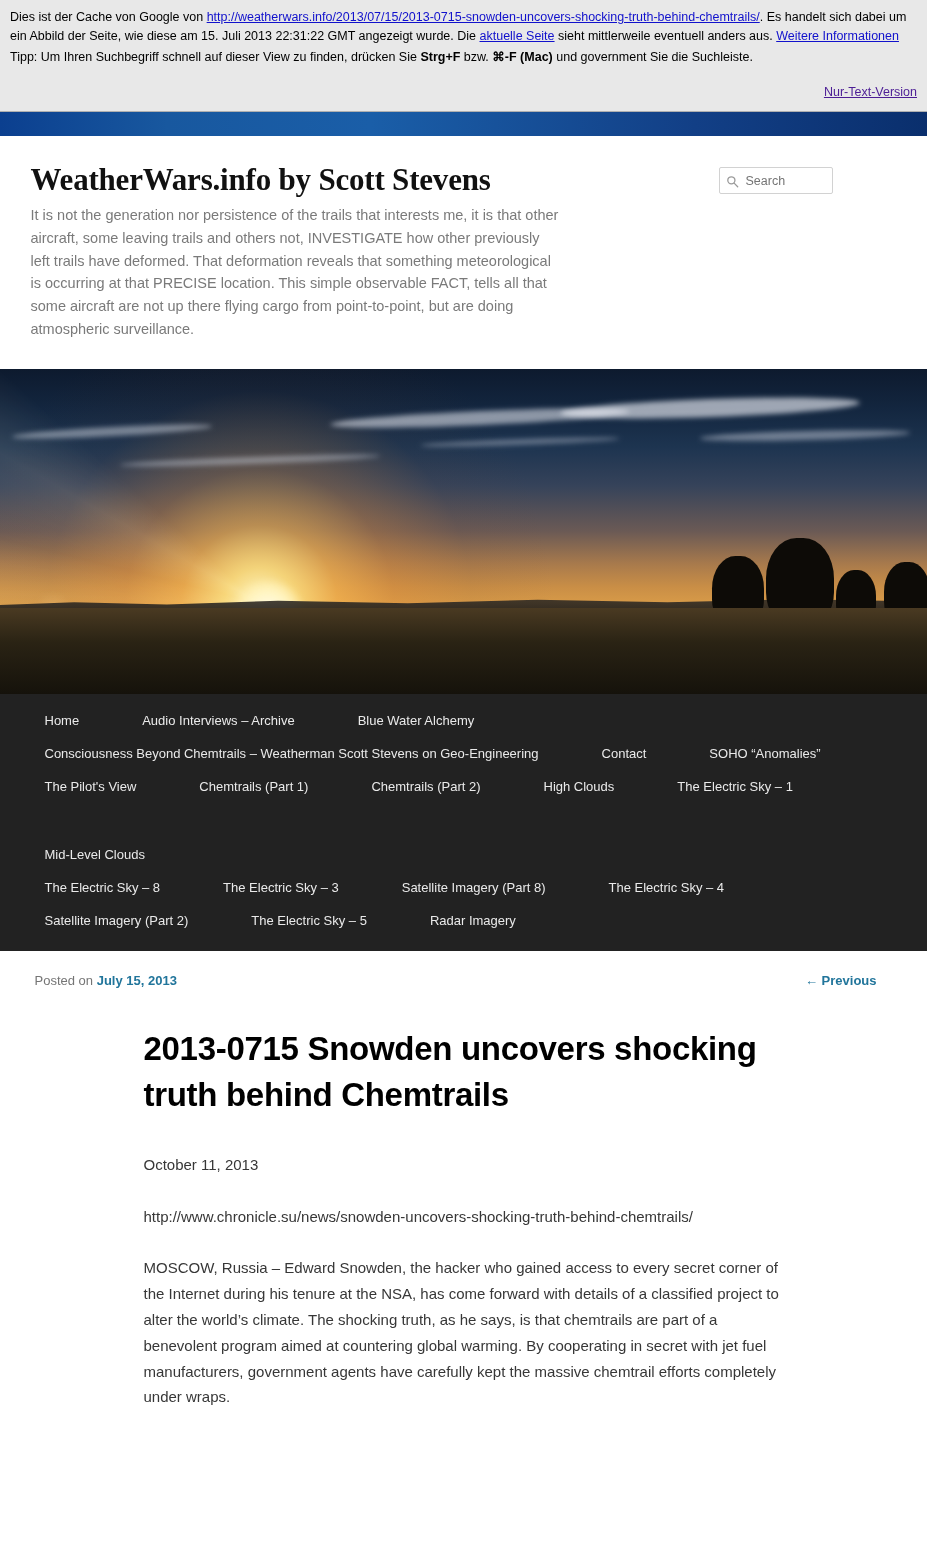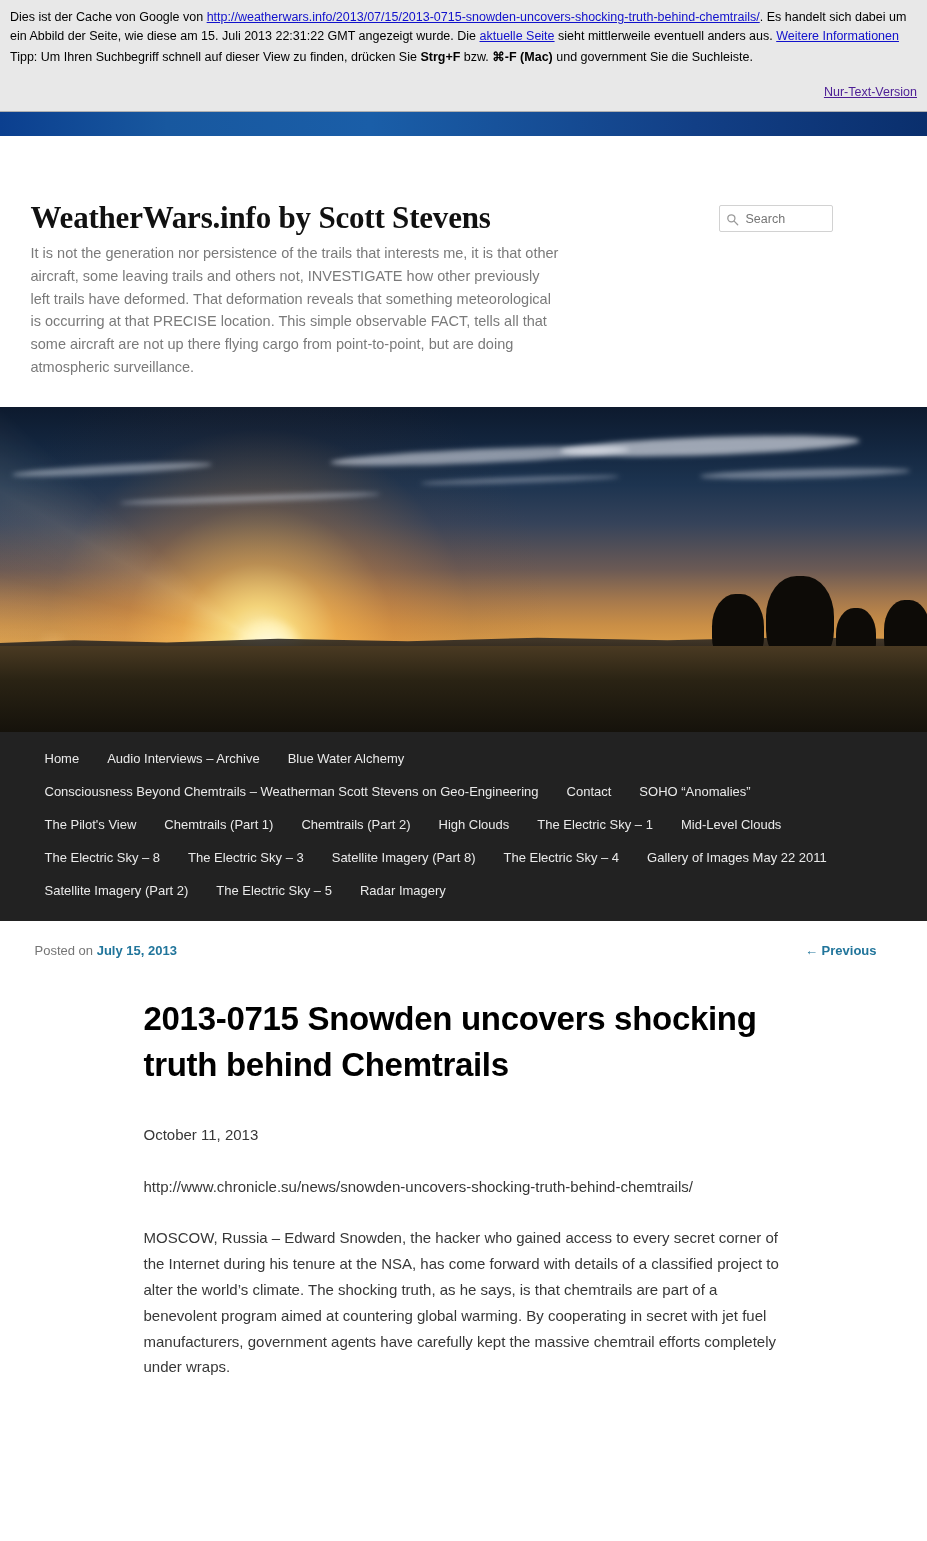--- a/index.html
+++ b/index.html
@@ -33,21 +33,21 @@
   .kbd-b { font-weight: bold; }
 
   
   .blue-bar {
     height: 24px;
     background: linear-gradient(to right, #0b3f8f 0%, #18589f 18%, #1a5ea8 40%, #123f86 75%, #0a2f6d 100%);
   }
 
   
   .site-header {
-    padding: 64px 0 28px 0;
+    padding: 26px 0 28px 0;
     position: relative;
   }
   .header-inner {
     width: 866px;
     margin: 0 auto;
     position: relative;
   }
   .site-title {
     font-family: "Liberation Serif", serif;
     font-size: 31px;
@@ -198,20 +198,21 @@
     width: 927px;
   }
   .nav-inner {
     width: 866px;
     margin: 0 auto;
   }
   .nav-row {
     display: flex;
     flex-wrap: wrap;
     align-items: flex-end;
+    gap: 35px;
   }
   .nav-item {
     color: #eaeaea;
     font-size: 13px;
     padding: 9px 14px;
     white-space: nowrap;
     cursor: pointer;
     text-decoration: none;
     display: inline-block;
   }
@@ -327,21 +328,20 @@
       <a class="nav-item" href="#">Chemtrails (Part 2)</a>
       <a class="nav-item" href="#">High Clouds</a>
       <a class="nav-item" href="#">The Electric Sky – 1</a>
       <a class="nav-item" href="#">Mid-Level Clouds</a>
     </div>
     <div class="nav-row">
       <a class="nav-item" href="#">The Electric Sky – 8</a>
       <a class="nav-item" href="#">The Electric Sky – 3</a>
       <a class="nav-item" href="#">Satellite Imagery (Part 8)</a>
       <a class="nav-item" href="#">The Electric Sky – 4</a>
-      <a class="nav-item" href="#">Gallery of Images May 22 2011</a>
     </div>
     <div class="nav-row">
       <a class="nav-item" href="#">Satellite Imagery (Part 2)</a>
       <a class="nav-item" href="#">The Electric Sky – 5</a>
       <a class="nav-item" href="#">Radar Imagery</a>
     </div>
   </div>
 </nav>
 
 <div class="meta-bar">

